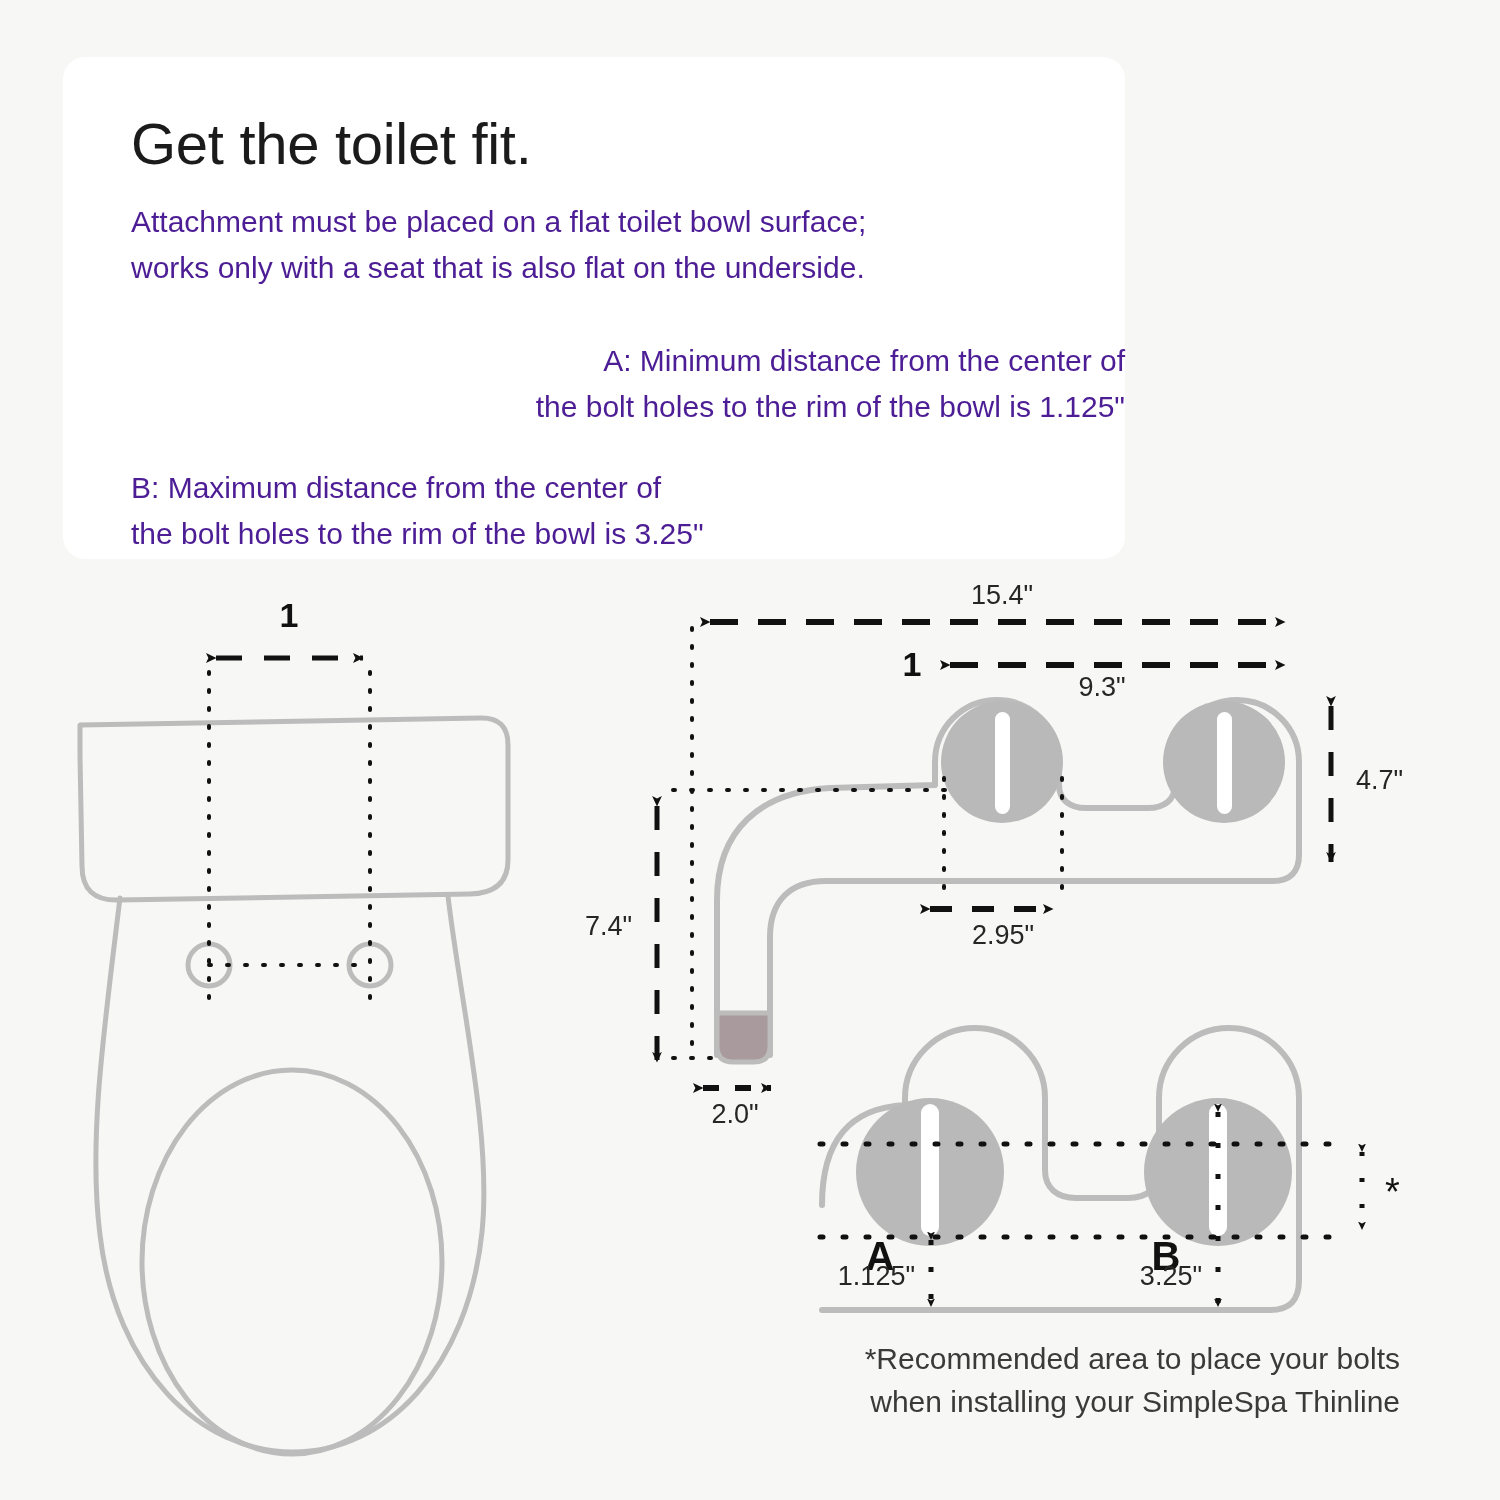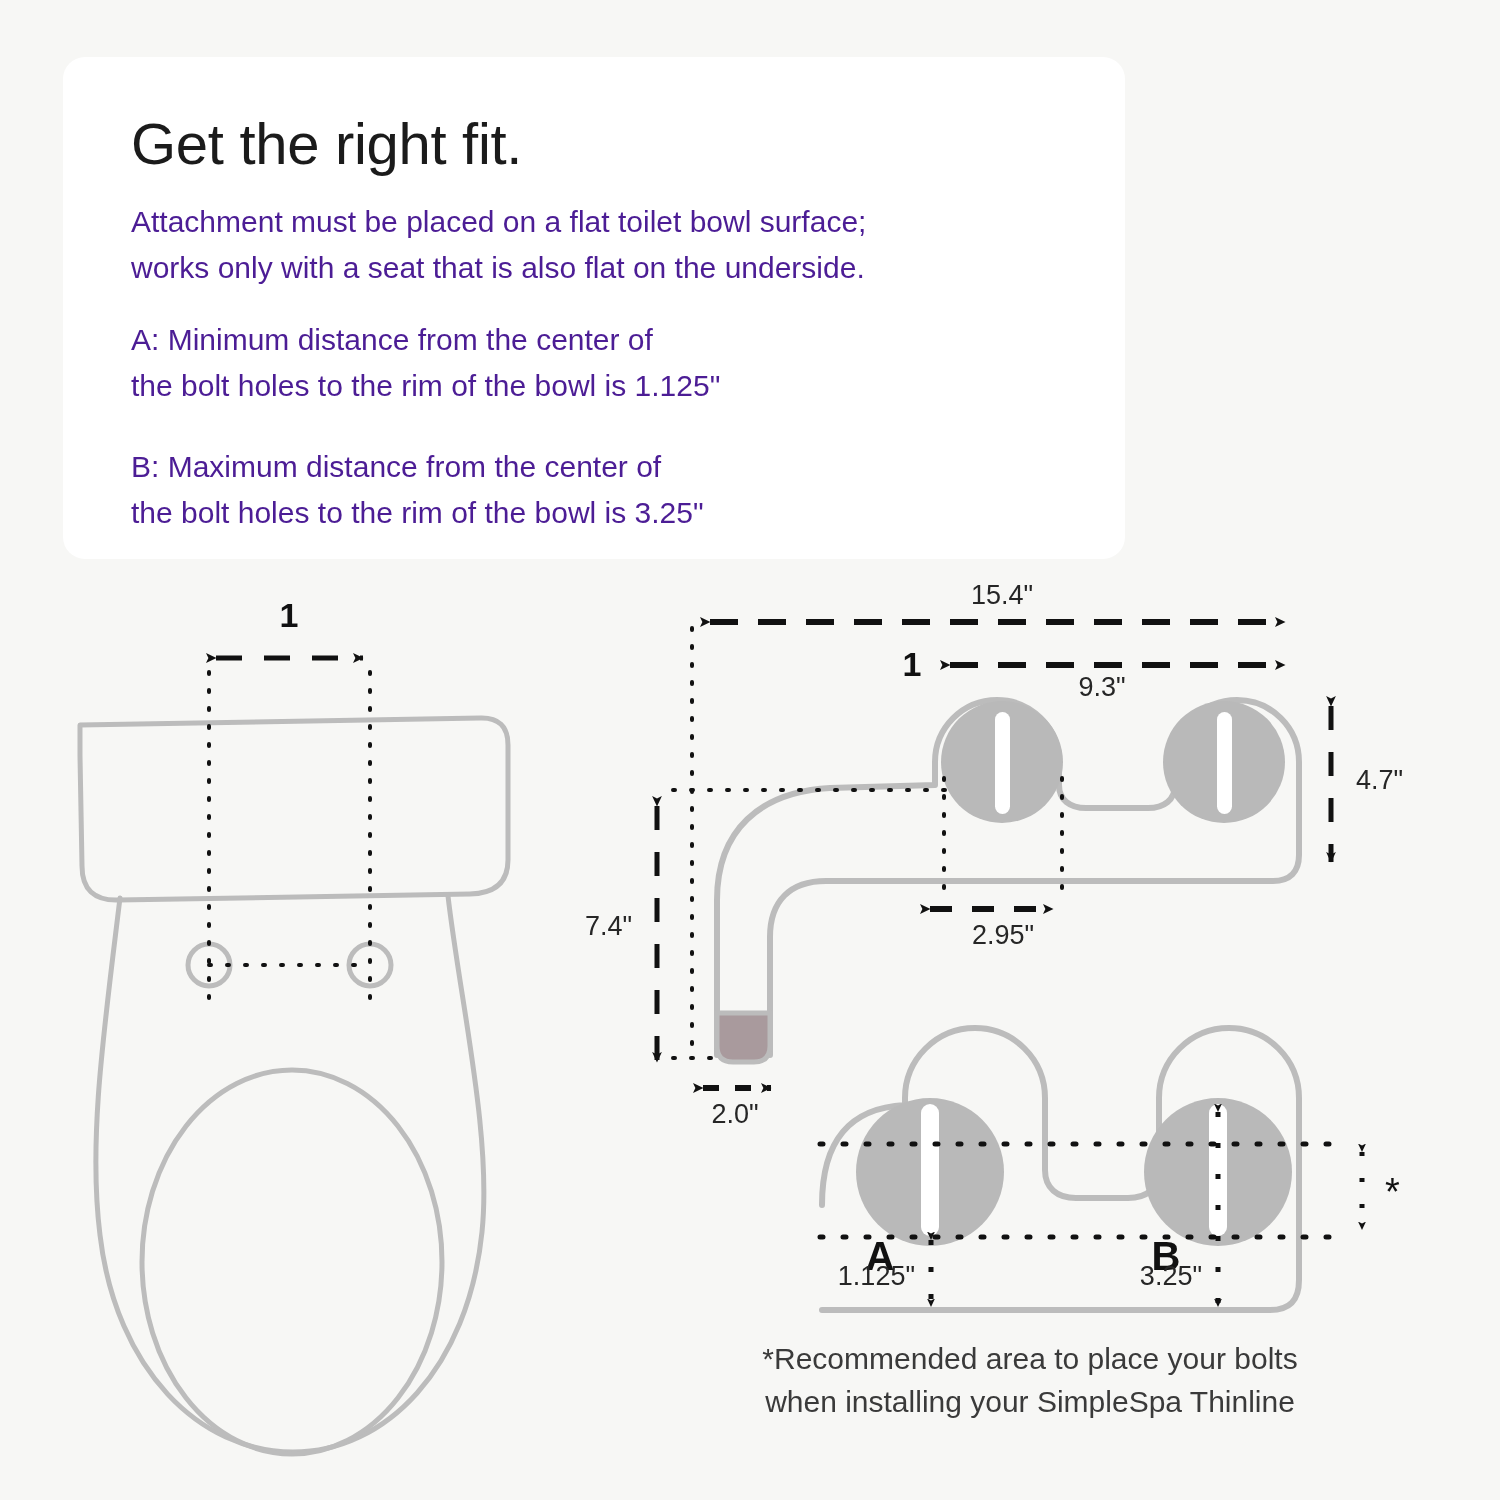--- a/index.html
+++ b/index.html
@@ -43,21 +43,21 @@
     white-space: pre;
   }
   .card-para {
     font-size: 30px;
     font-weight: 400;
     color: #4c1d95;
     line-height: 1.52;
     margin: 0;
     white-space: pre-line;
   }
-  .card-para.gap-a { margin-top: 27px; }
+  .card-para.gap-a { margin-top: 48px; text-align: right; }
   .card-para.gap-b { margin-top: 36px; }
 
   
   #diagram {
     position: absolute;
     left: 0;
     top: 0;
     width: 1500px;
     height: 1500px;
   }
@@ -83,34 +83,34 @@
     font-size: 38px;
     fill: #111111;
   }
 
   
   .footnote {
     position: absolute;
     left: 660px;
     top: 1338px;
     width: 740px;
-    text-align: center;
+    text-align: right;
     font-size: 30px;
     color: #3a3a3a;
     line-height: 1.42;
     white-space: pre-line;
   }
 </style>
 </head>
 <body>
 
 <div id="root">
 
   <div class="info-card">
-    <h1 class="card-title">Get the right fit.</h1>
+    <h1 class="card-title">Get the toilet fit.</h1>
     <p class="card-para">Attachment must be placed on a flat toilet bowl surface;
 works only with a seat that is also flat on the underside.</p>
     <p class="card-para gap-a">A: Minimum distance from the center of
 the bolt holes to the rim of the bowl is 1.125"</p>
     <p class="card-para gap-b">B: Maximum distance from the center of
 the bolt holes to the rim of the bowl is 3.25"</p>
   </div>
 
   <svg id="diagram" viewBox="0 0 1500 1500">
     <defs>

